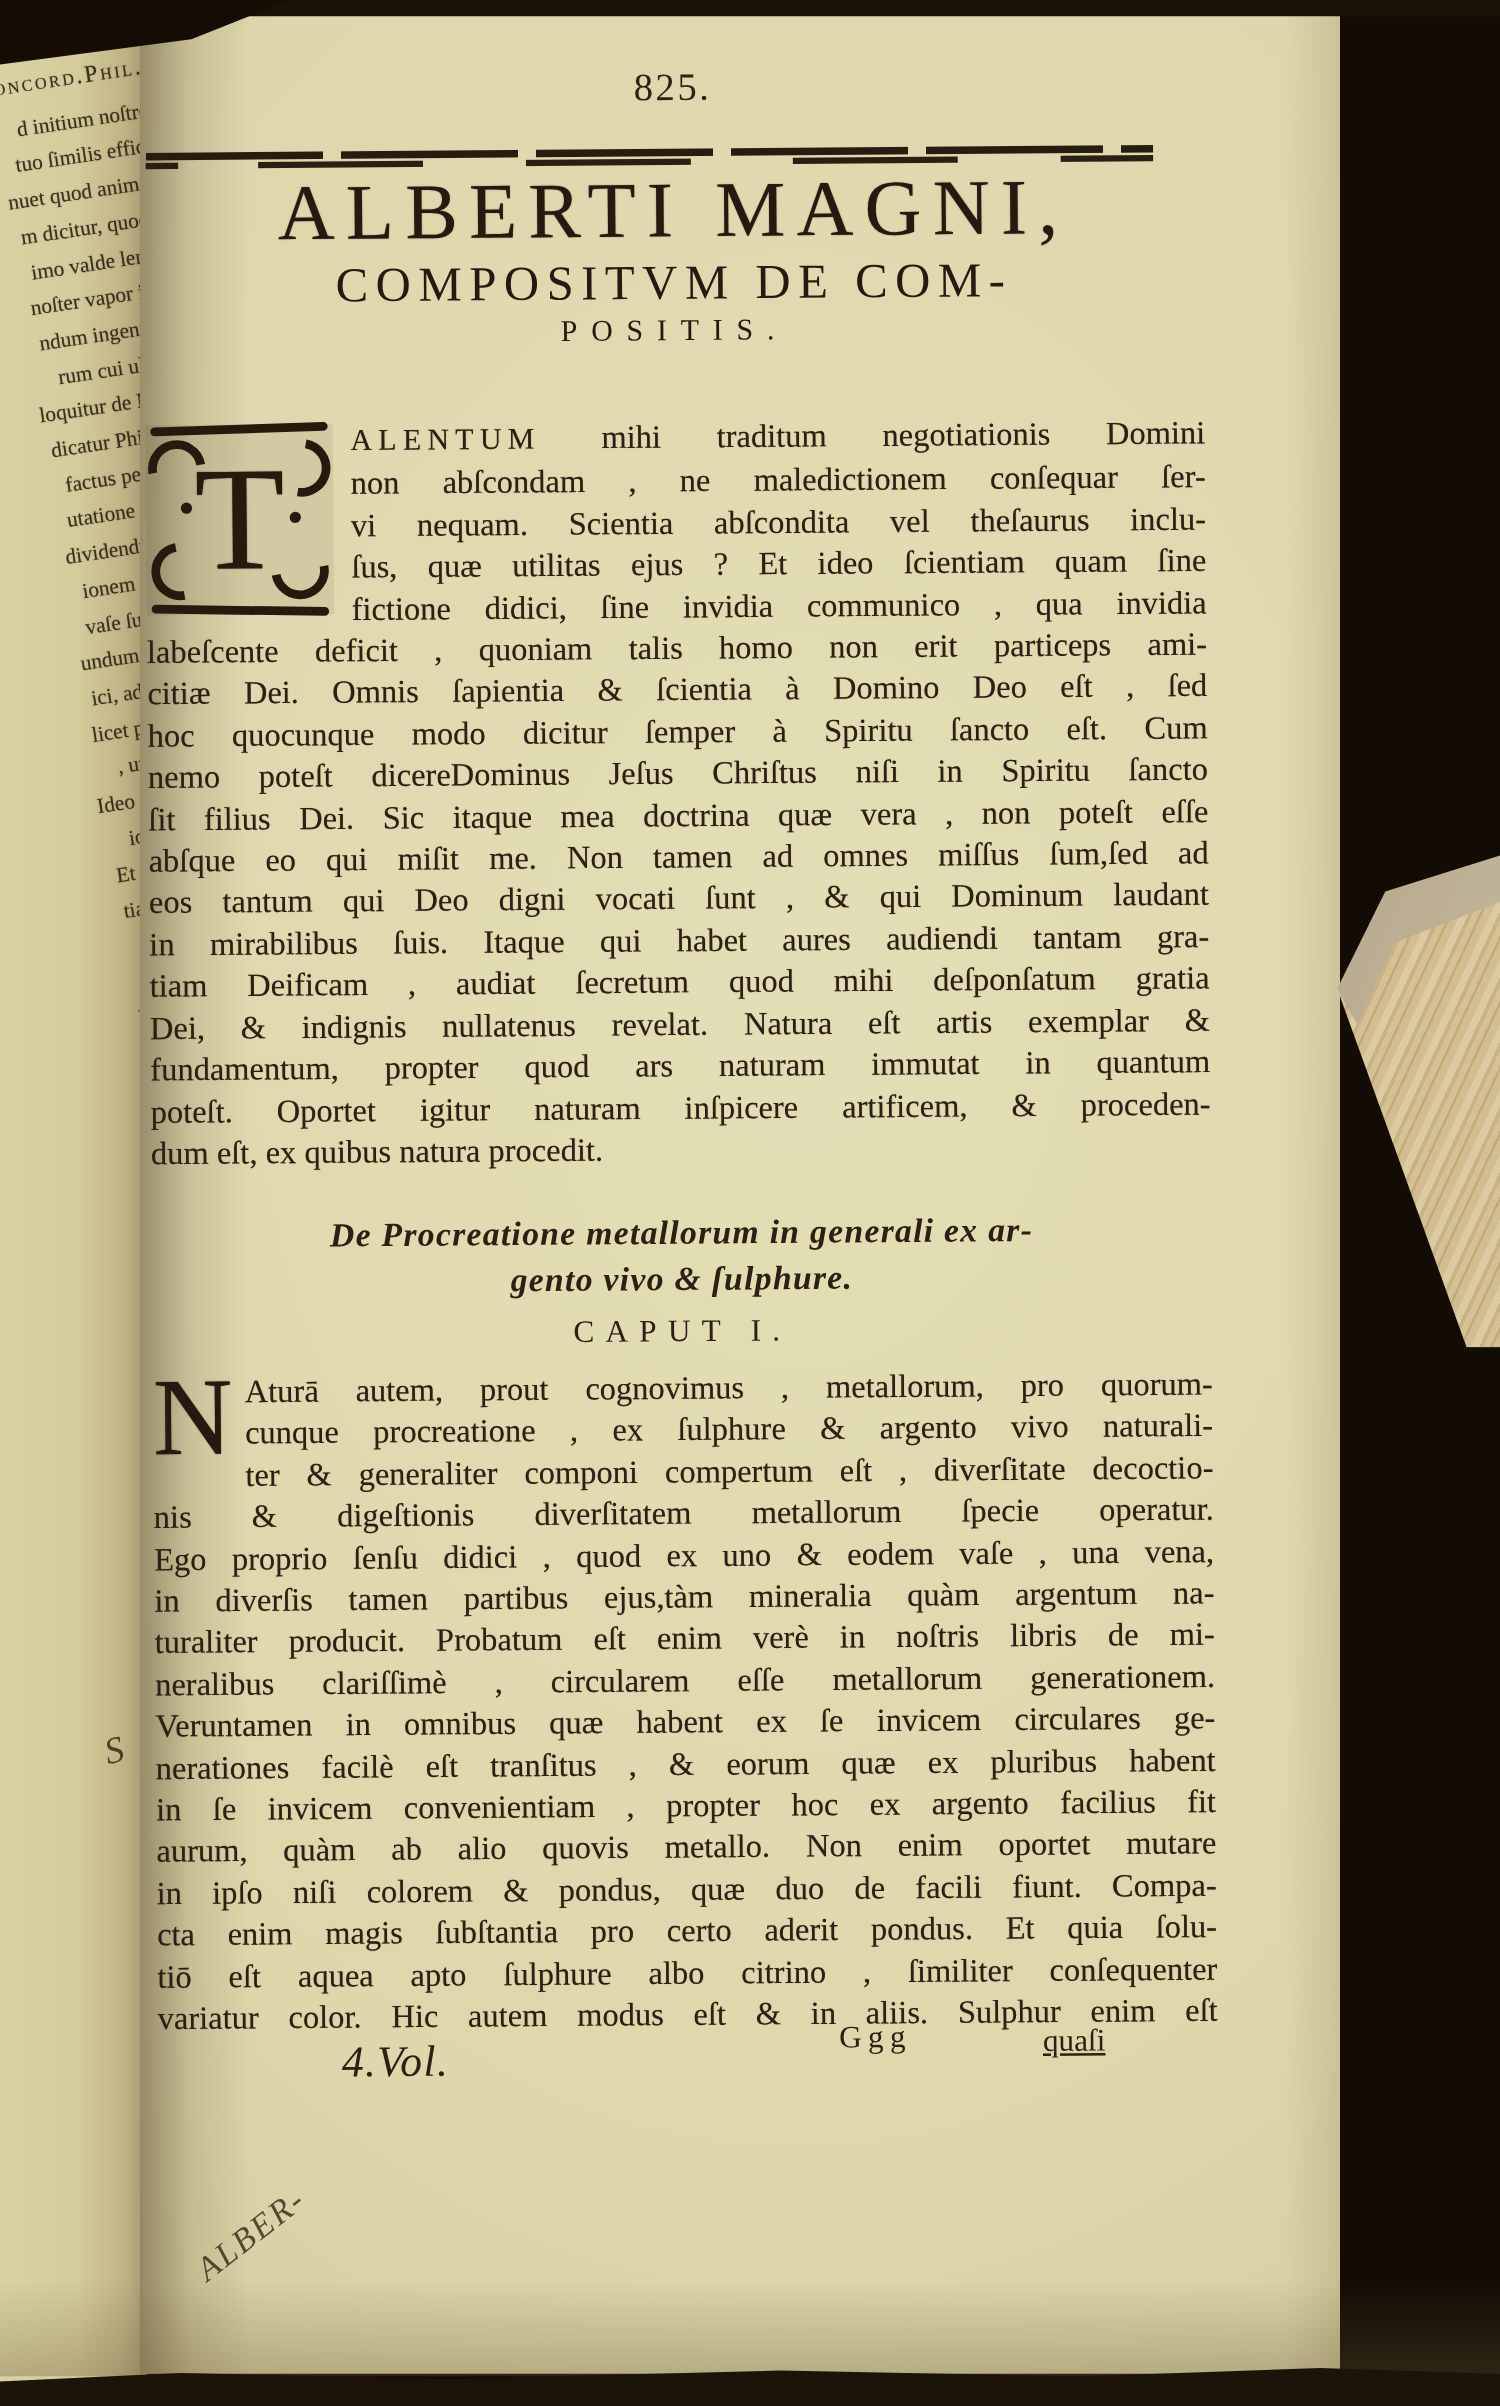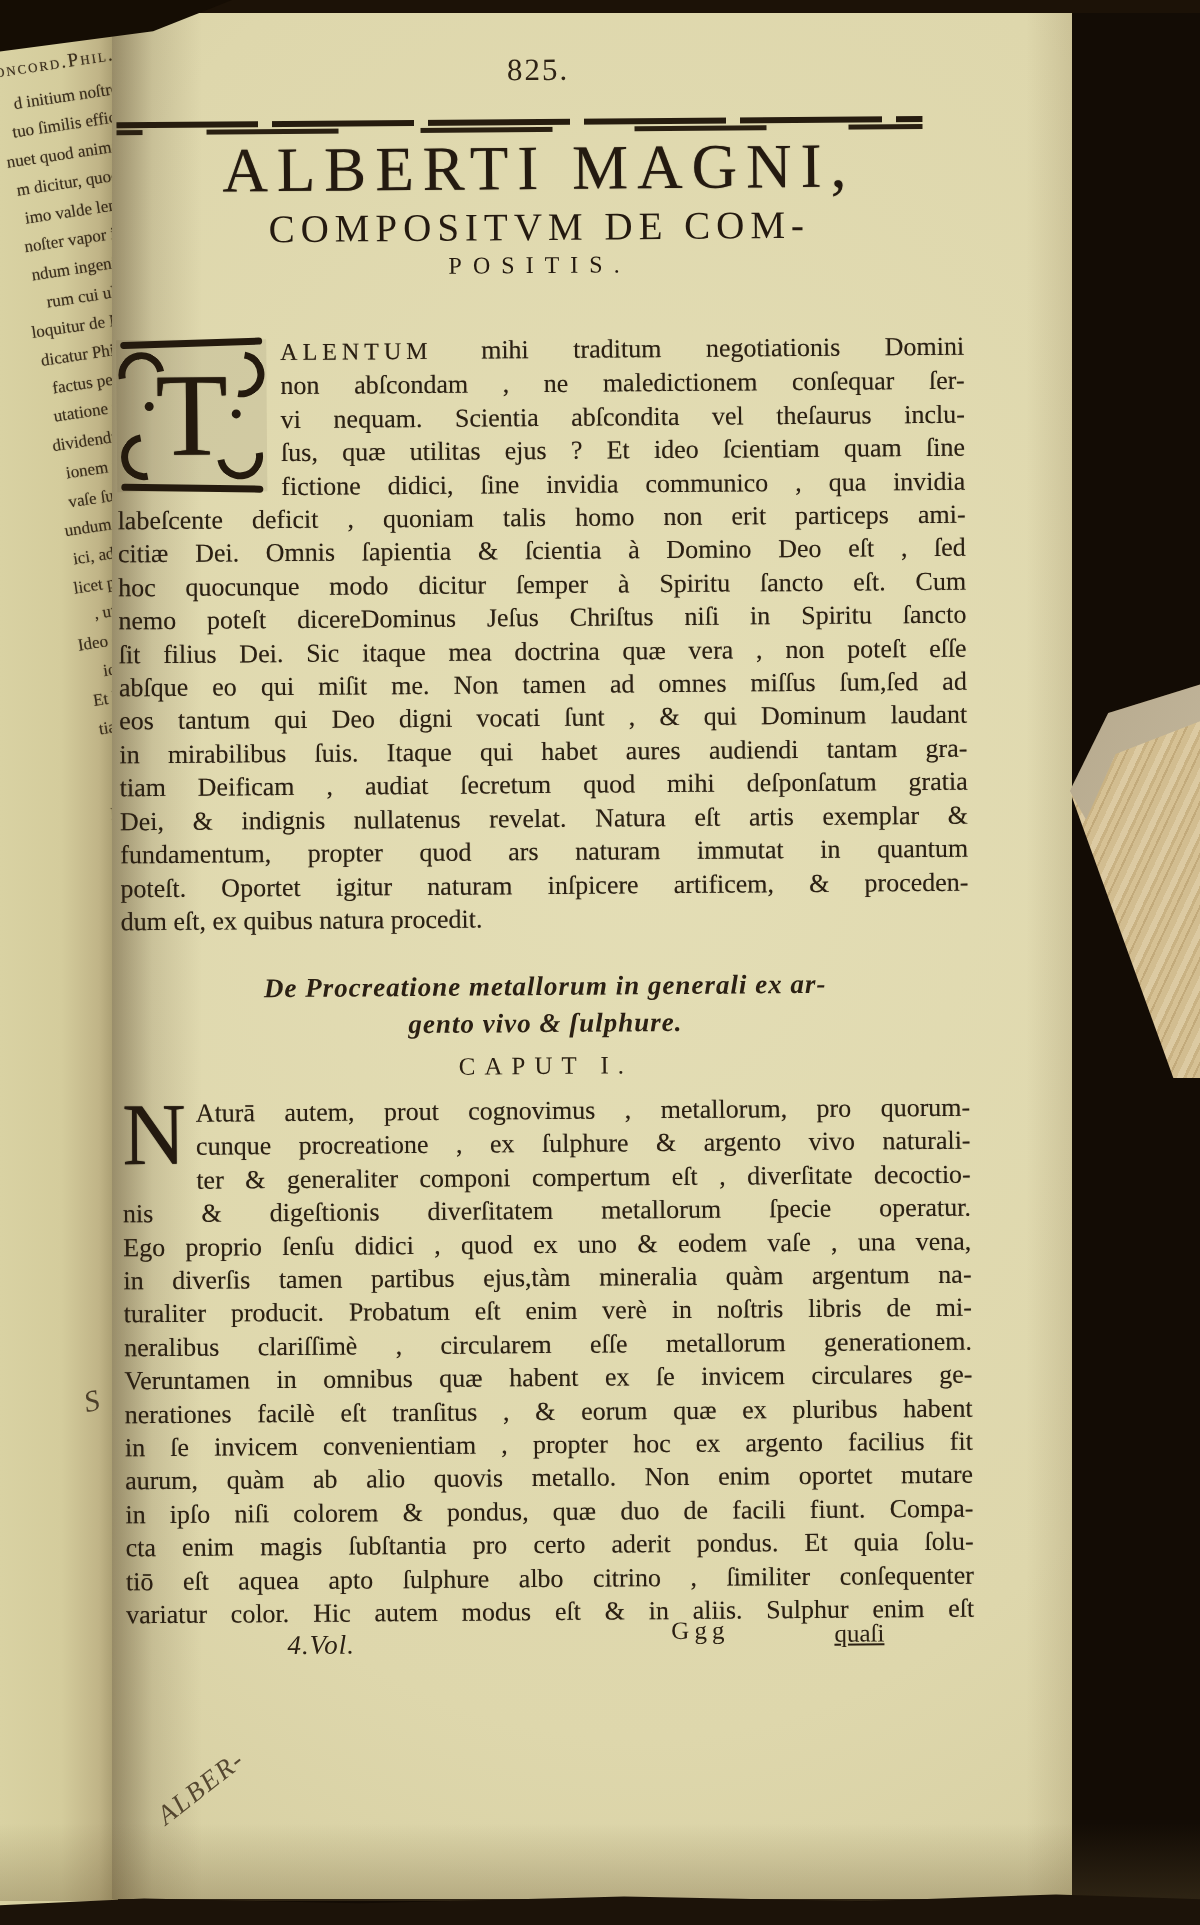--- a/index.html
+++ b/index.html
@@ -105,21 +105,21 @@
   .dot.d2{right:26px;top:70px;}
 
   .dropcap-n{
     float:left;font-size:88px;line-height:64px;height:64px;margin:6px 10px 0 0;
     color:#241a10;text-shadow:0 0 1px #241a10;
   }
 
   .chapter-heading{top:962px;font-style:italic;font-weight:bold;font-size:27px;line-height:37px;letter-spacing:1px;color:#2b2013;}
   .caput{top:1046px;font-size:25px;letter-spacing:9px;color:#2b2013;}
 
-  .vol{position:absolute;top:1622px;left:161px;font-style:italic;font-size:27px;letter-spacing:1px;}
+  .vol{position:absolute;top:1622px;left:147px;font-style:italic;font-size:35px;letter-spacing:1px;}
   .sig{position:absolute;top:1612px;left:545px;font-size:25px;letter-spacing:5px;}
   .catch{position:absolute;top:1616px;left:708px;font-size:25px;text-decoration:underline;}
 
   
   .wood{
     position:absolute;left:1052px;top:668px;width:148px;height:410px;
     clip-path:polygon(12% 30%,38% 11%,100% 4%,100% 100%,82% 100%);
     background:repeating-linear-gradient(115deg,
       #dccaa2 0 6px,#c9b283 6px 9px,#d6c194 9px 14px,#c2aa7b 14px 16px,#d2bd90 16px 22px);
     filter:drop-shadow(-7px 5px 6px rgba(80,64,36,.45));

